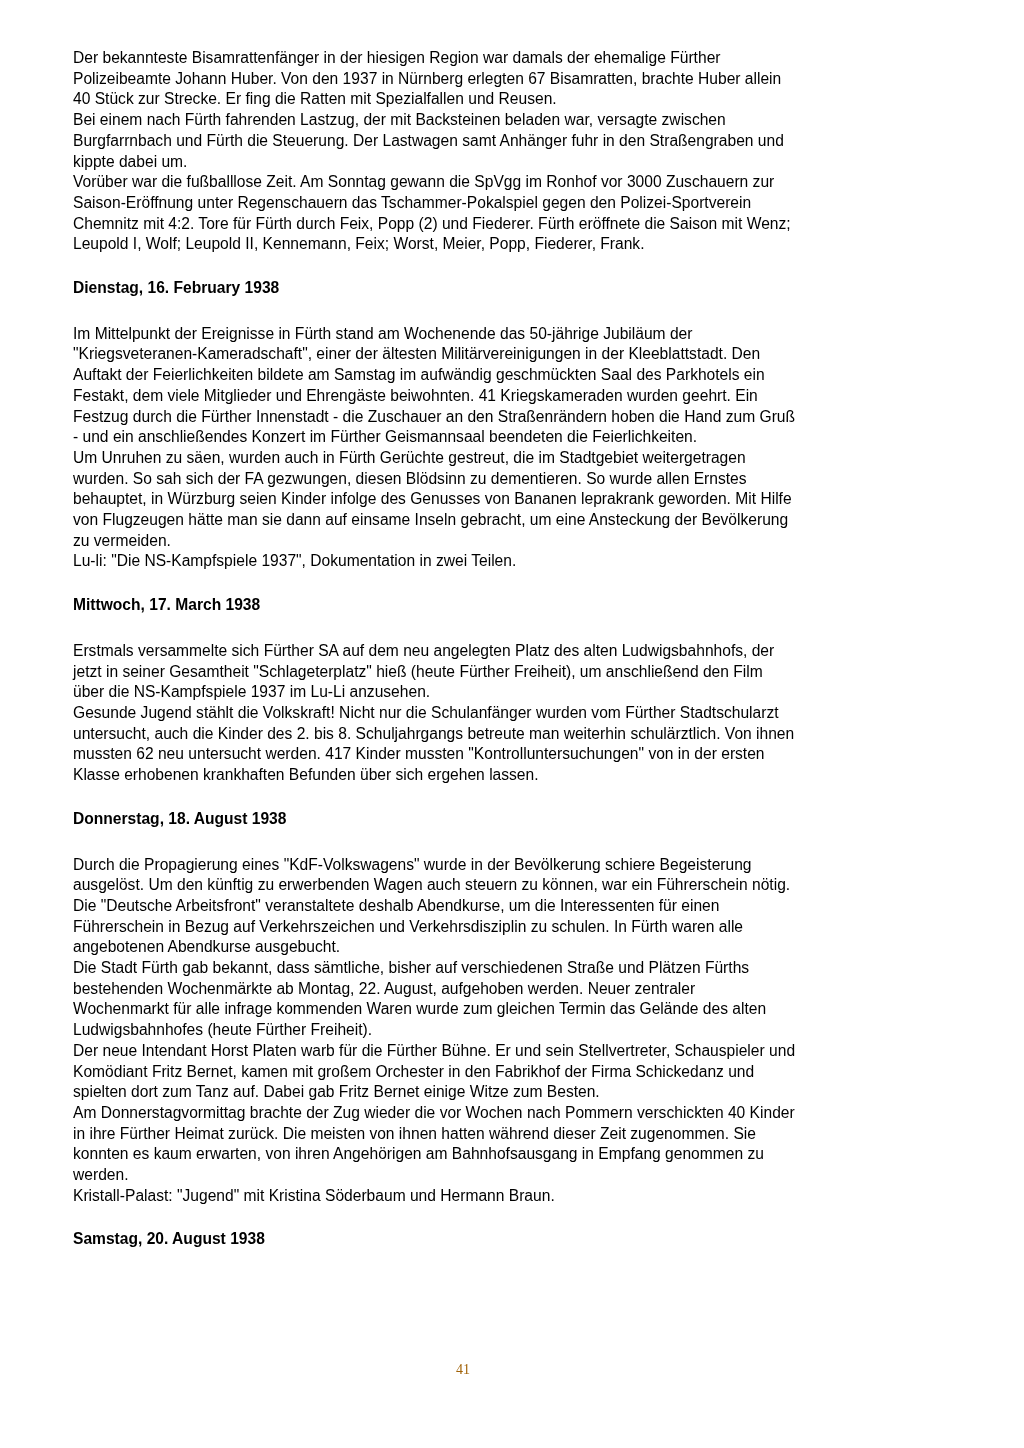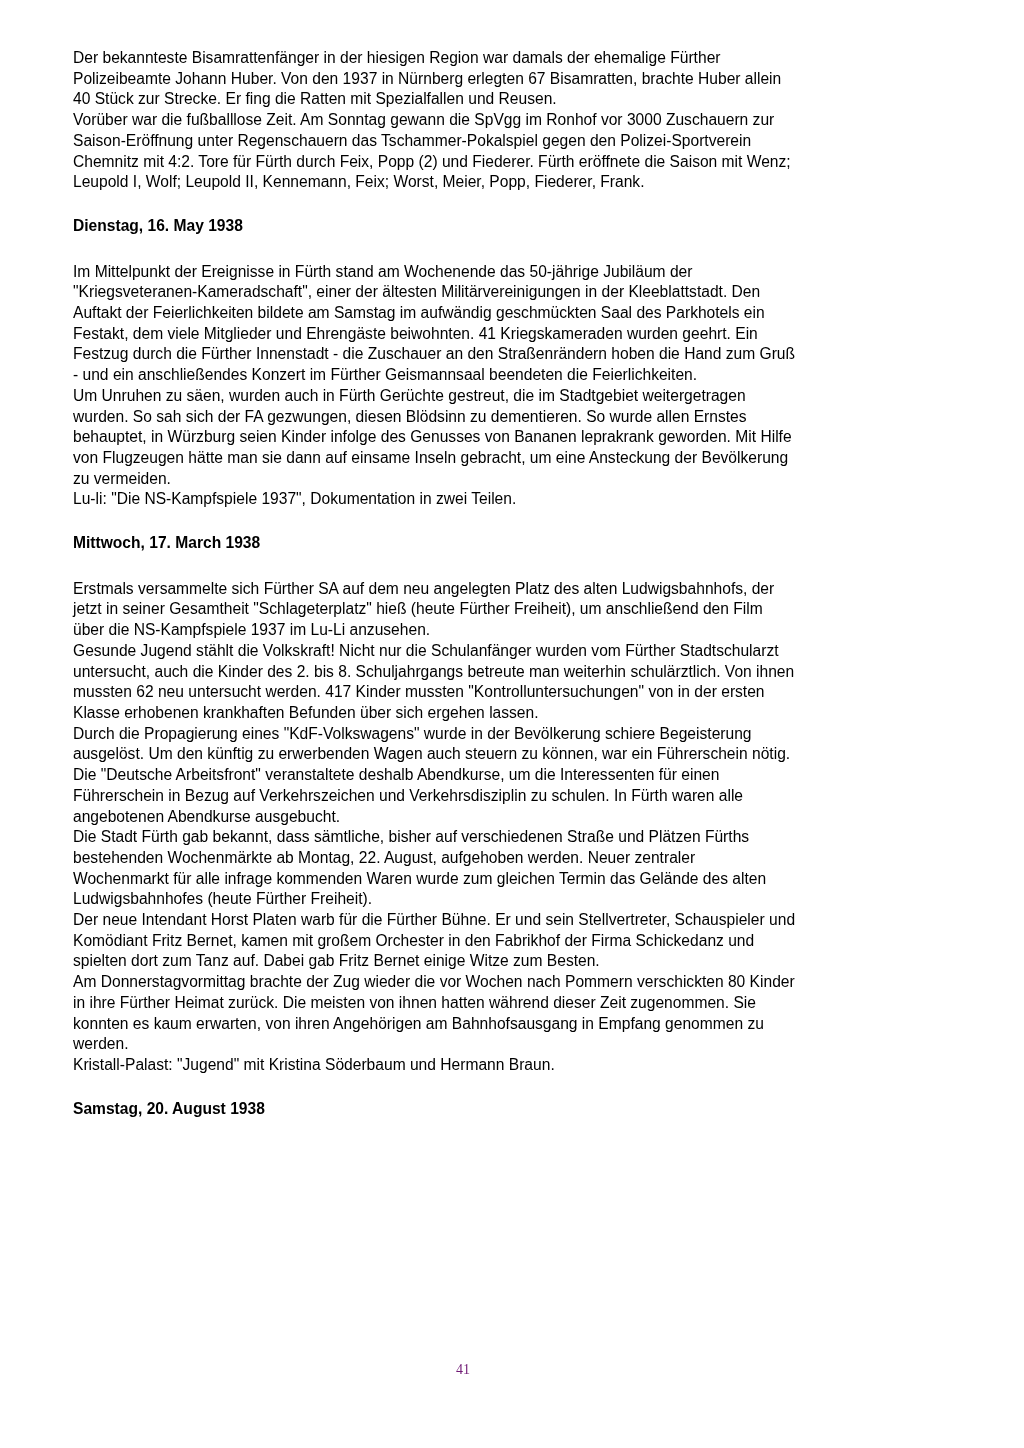--- a/index.html
+++ b/index.html
@@ -37,69 +37,73 @@
     white-space: pre;
   }
   .page-number {
     position: absolute;
     left: 448px;
     top: 1362px;
     width: 30px;
     text-align: center;
     font-family: "Liberation Serif", serif;
     font-size: 14px;
-    color: #701a75;
+    color: #a16207;
   }
 </style>
 </head>
 <body>
 
 <div class="page">
   <div class="content">
     <p class="para">Der bekannteste Bisamrattenfänger in der hiesigen Region war damals der ehemalige Fürther
 Polizeibeamte Johann Huber. Von den 1937 in Nürnberg erlegten 67 Bisamratten, brachte Huber allein
 40 Stück zur Strecke. Er fing die Ratten mit Spezialfallen und Reusen.</p>
+    <p class="para">Bei einem nach Fürth fahrenden Lastzug, der mit Backsteinen beladen war, versagte zwischen
+Burgfarrnbach und Fürth die Steuerung. Der Lastwagen samt Anhänger fuhr in den Straßengraben und
+kippte dabei um.</p>
     <p class="para">Vorüber war die fußballlose Zeit. Am Sonntag gewann die SpVgg im Ronhof vor 3000 Zuschauern zur
 Saison-Eröffnung unter Regenschauern das Tschammer-Pokalspiel gegen den Polizei-Sportverein
 Chemnitz mit 4:2. Tore für Fürth durch Feix, Popp (2) und Fiederer. Fürth eröffnete die Saison mit Wenz;
 Leupold I, Wolf; Leupold II, Kennemann, Feix; Worst, Meier, Popp, Fiederer, Frank.</p>
-    <div class="day-heading">Dienstag, 16. May 1938</div>
+    <div class="day-heading">Dienstag, 16. February 1938</div>
     <p class="para">Im Mittelpunkt der Ereignisse in Fürth stand am Wochenende das 50-jährige Jubiläum der
 "Kriegsveteranen-Kameradschaft", einer der ältesten Militärvereinigungen in der Kleeblattstadt. Den
 Auftakt der Feierlichkeiten bildete am Samstag im aufwändig geschmückten Saal des Parkhotels ein
 Festakt, dem viele Mitglieder und Ehrengäste beiwohnten. 41 Kriegskameraden wurden geehrt. Ein
 Festzug durch die Fürther Innenstadt - die Zuschauer an den Straßenrändern hoben die Hand zum Gruß
 - und ein anschließendes Konzert im Fürther Geismannsaal beendeten die Feierlichkeiten.</p>
     <p class="para">Um Unruhen zu säen, wurden auch in Fürth Gerüchte gestreut, die im Stadtgebiet weitergetragen
 wurden. So sah sich der FA gezwungen, diesen Blödsinn zu dementieren. So wurde allen Ernstes
 behauptet, in Würzburg seien Kinder infolge des Genusses von Bananen leprakrank geworden. Mit Hilfe
 von Flugzeugen hätte man sie dann auf einsame Inseln gebracht, um eine Ansteckung der Bevölkerung
 zu vermeiden.</p>
     <p class="para">Lu-li: "Die NS-Kampfspiele 1937", Dokumentation in zwei Teilen.</p>
     <div class="day-heading">Mittwoch, 17. March 1938</div>
     <p class="para">Erstmals versammelte sich Fürther SA auf dem neu angelegten Platz des alten Ludwigsbahnhofs, der
 jetzt in seiner Gesamtheit "Schlageterplatz" hieß (heute Fürther Freiheit), um anschließend den Film
 über die NS-Kampfspiele 1937 im Lu-Li anzusehen.</p>
     <p class="para">Gesunde Jugend stählt die Volkskraft! Nicht nur die Schulanfänger wurden vom Fürther Stadtschularzt
 untersucht, auch die Kinder des 2. bis 8. Schuljahrgangs betreute man weiterhin schulärztlich. Von ihnen
 mussten 62 neu untersucht werden. 417 Kinder mussten "Kontrolluntersuchungen" von in der ersten
 Klasse erhobenen krankhaften Befunden über sich ergehen lassen.</p>
+    <div class="day-heading">Donnerstag, 18. August 1938</div>
     <p class="para">Durch die Propagierung eines "KdF-Volkswagens" wurde in der Bevölkerung schiere Begeisterung
 ausgelöst. Um den künftig zu erwerbenden Wagen auch steuern zu können, war ein Führerschein nötig.
 Die "Deutsche Arbeitsfront" veranstaltete deshalb Abendkurse, um die Interessenten für einen
 Führerschein in Bezug auf Verkehrszeichen und Verkehrsdisziplin zu schulen. In Fürth waren alle
 angebotenen Abendkurse ausgebucht.</p>
     <p class="para">Die Stadt Fürth gab bekannt, dass sämtliche, bisher auf verschiedenen Straße und Plätzen Fürths
 bestehenden Wochenmärkte ab Montag, 22. August, aufgehoben werden. Neuer zentraler
 Wochenmarkt für alle infrage kommenden Waren wurde zum gleichen Termin das Gelände des alten
 Ludwigsbahnhofes (heute Fürther Freiheit).</p>
     <p class="para">Der neue Intendant Horst Platen warb für die Fürther Bühne. Er und sein Stellvertreter, Schauspieler und
 Komödiant Fritz Bernet, kamen mit großem Orchester in den Fabrikhof der Firma Schickedanz und
 spielten dort zum Tanz auf. Dabei gab Fritz Bernet einige Witze zum Besten.</p>
-    <p class="para">Am Donnerstagvormittag brachte der Zug wieder die vor Wochen nach Pommern verschickten 80 Kinder
+    <p class="para">Am Donnerstagvormittag brachte der Zug wieder die vor Wochen nach Pommern verschickten 40 Kinder
 in ihre Fürther Heimat zurück. Die meisten von ihnen hatten während dieser Zeit zugenommen. Sie
 konnten es kaum erwarten, von ihren Angehörigen am Bahnhofsausgang in Empfang genommen zu
 werden.</p>
     <p class="para">Kristall-Palast: "Jugend" mit Kristina Söderbaum und Hermann Braun.</p>
     <div class="day-heading">Samstag, 20. August 1938</div>
   </div>
   <div class="page-number">41</div>
 </div>
 
 </body></html>

